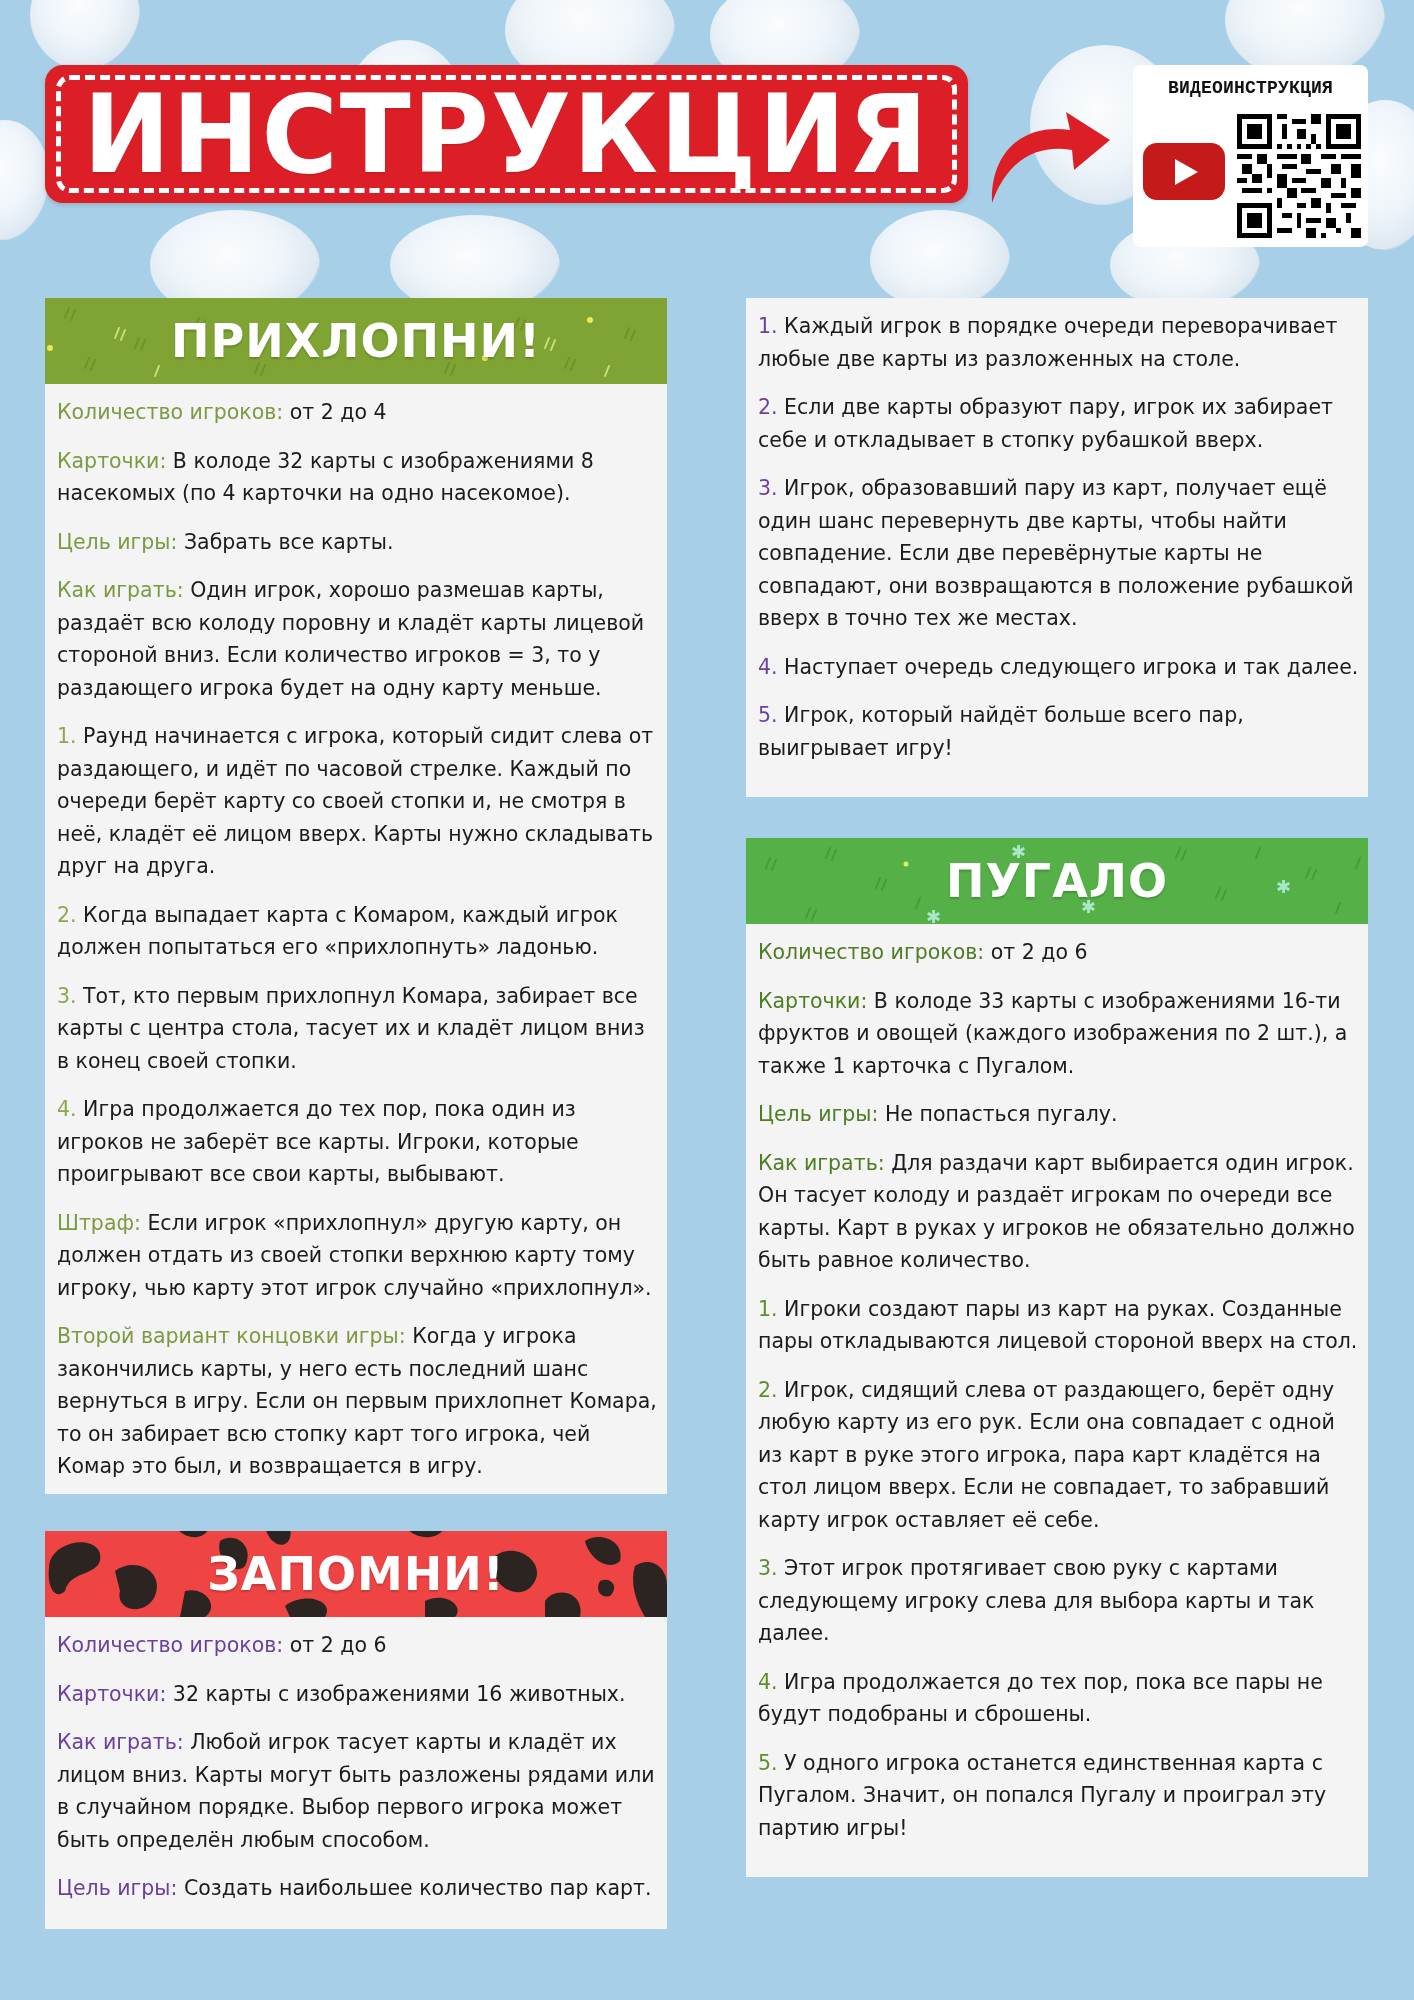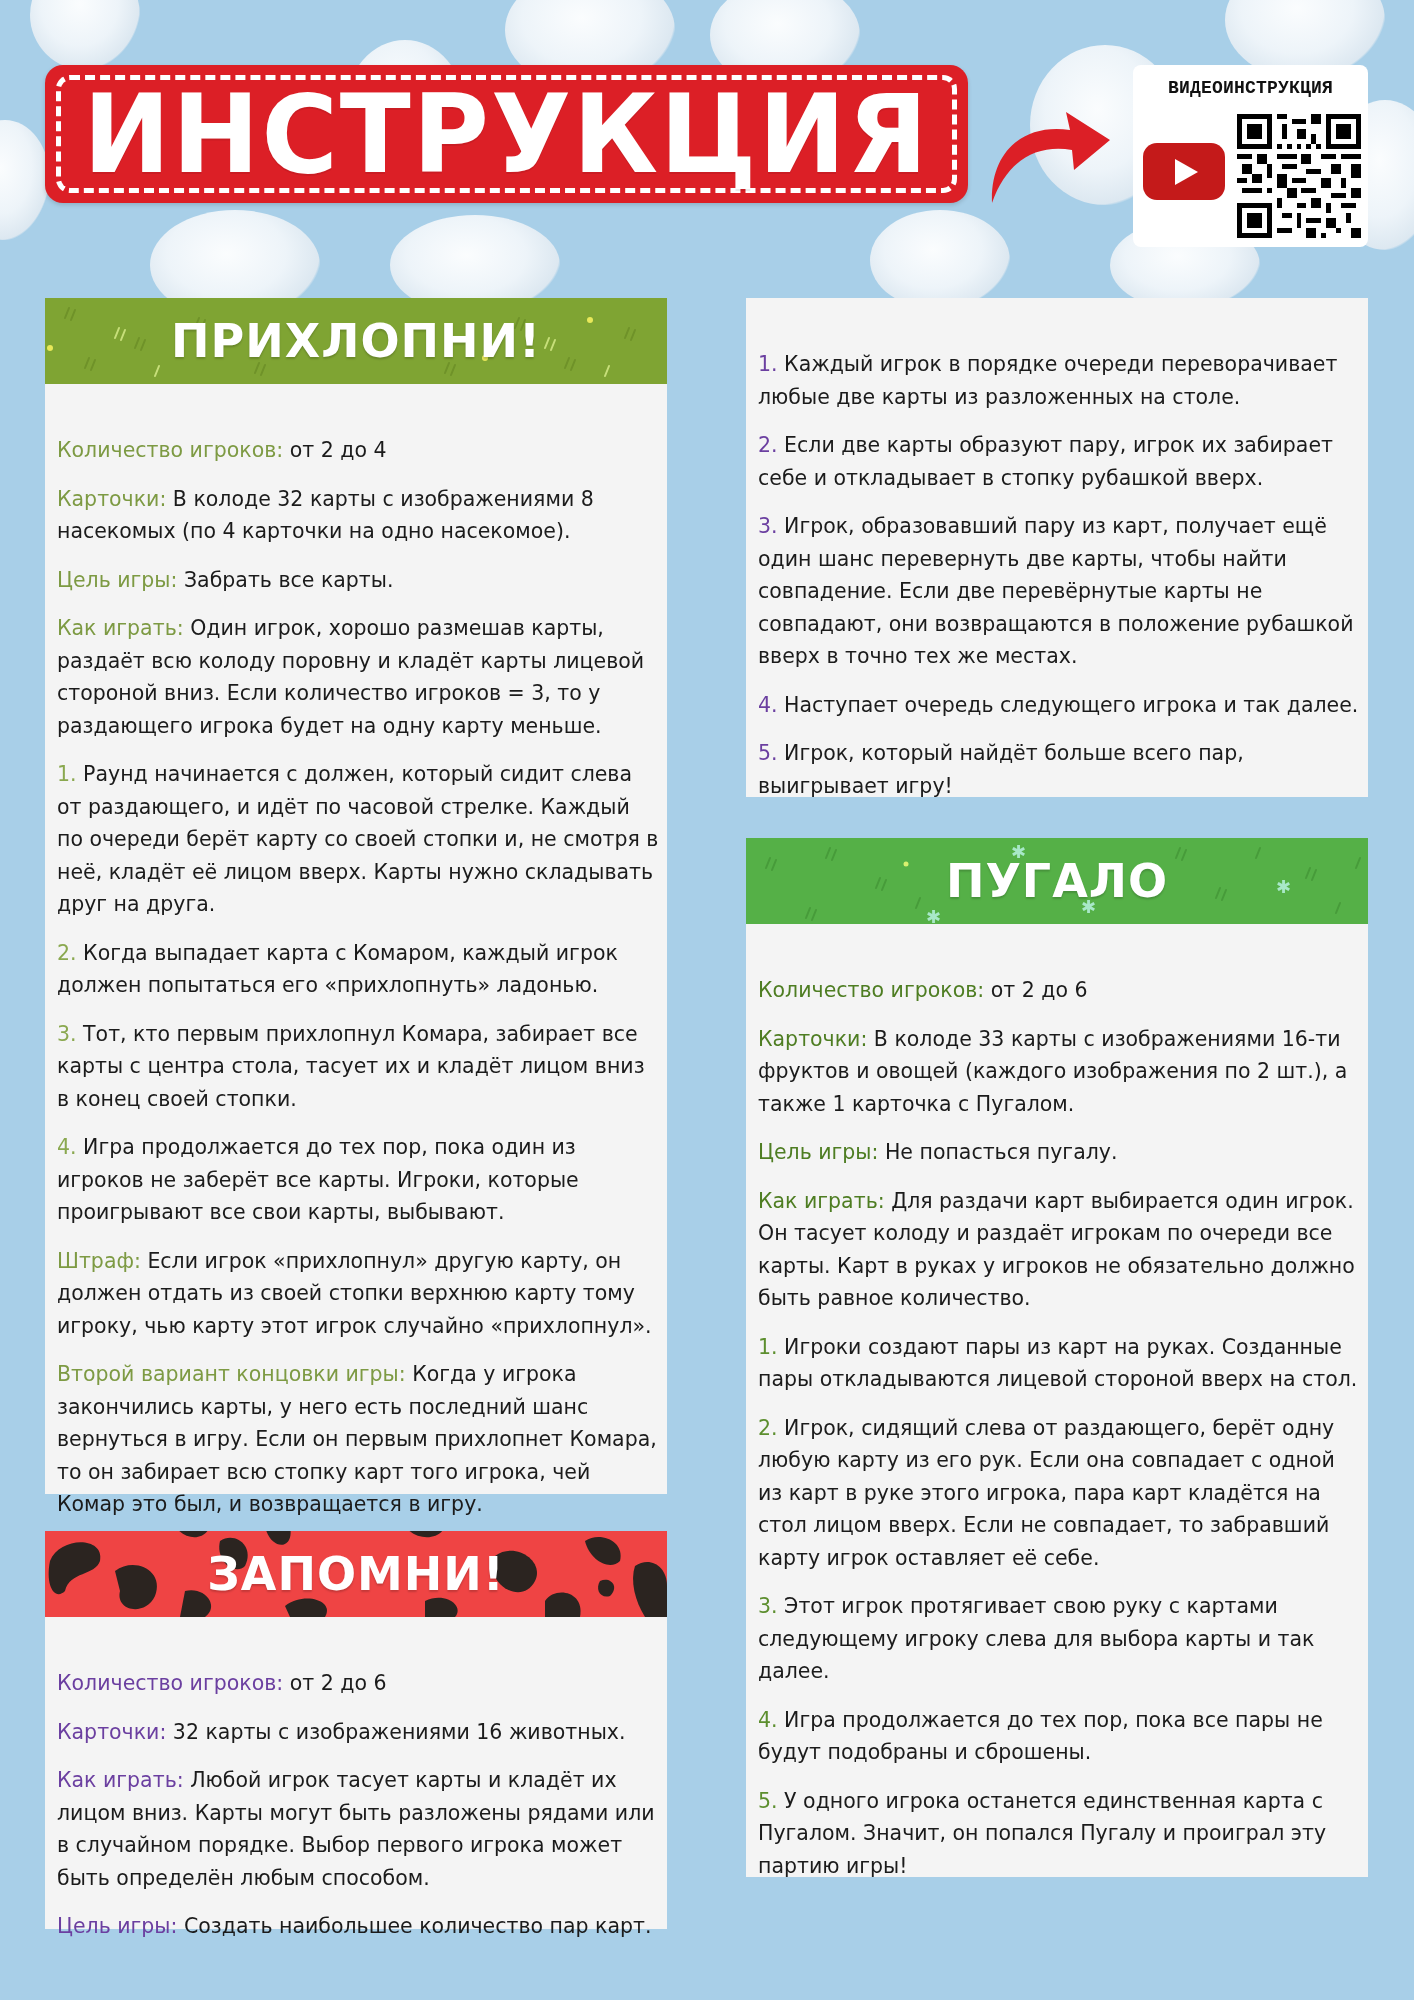--- a/index.html
+++ b/index.html
@@ -55,21 +55,21 @@
   .card-header {
     position: relative; height: 86px; overflow: hidden;
     display: flex; align-items: center; justify-content: center;
   }
   .card-header .hdr-text {
     position: relative; z-index: 2;
     color: #ffffff; font-weight: bold; font-size: 46px; letter-spacing: 1px;
     text-shadow: 0 2px 2px rgba(0,0,0,0.18);
   }
   .card-header svg.pattern { position: absolute; left: 0; top: 0; width: 100%; height: 100%; z-index: 1; }
-  .card-body { padding: 12px 5px 10px 12px; font-size: 20.5px; line-height: 32.5px; margin-top: 38px; }
+  .card-body { padding: 12px 5px 10px 12px; font-size: 20.5px; line-height: 32.5px; }
   .card-body p { margin-bottom: 16px; }
   .card-body p:last-child { margin-bottom: 0; }
   .lbl-olive { color: #7d9a43; }
   .lbl-purple { color: #6b3fa0; }
   .lbl-green { color: #4e7d22; }
   .num-olive { color: #8aa84f; }
   .num-purple { color: #6b3fa0; }
   .num-green { color: #5c8e2e; }
 </style>
 </head>
@@ -198,21 +198,21 @@
           <circle cx="545" cy="22" r="3"></circle>
         </g>
     </svg>
     <div class="hdr-text">ПРИХЛОПНИ!</div>
   </div>
   <div class="card-body">
     <p><span class="lbl-olive">Количество игроков:</span><span> от 2 до 4</span></p>
     <p><span class="lbl-olive">Карточки:</span><span> В колоде 32 карты с изображениями 8 насекомых (по 4 карточки на одно насекомое).</span></p>
     <p><span class="lbl-olive">Цель игры:</span><span> Забрать все карты.</span></p>
     <p><span class="lbl-olive">Как играть:</span><span> Один игрок, хорошо размешав карты, раздаёт всю колоду поровну и кладёт карты лицевой стороной вниз. Если количество игроков = 3, то у раздающего игрока будет на одну карту меньше.</span></p>
-    <p><span class="num-olive">1.</span><span> Раунд начинается с должен, который сидит слева от раздающего, и идёт по часовой стрелке. Каждый по очереди берёт карту со своей стопки и, не смотря в неё, кладёт её лицом вверх. Карты нужно складывать друг на друга.</span></p>
+    <p><span class="num-olive">1.</span><span> Раунд начинается с игрока, который сидит слева от раздающего, и идёт по часовой стрелке. Каждый по очереди берёт карту со своей стопки и, не смотря в неё, кладёт её лицом вверх. Карты нужно складывать друг на друга.</span></p>
     <p><span class="num-olive">2.</span><span> Когда выпадает карта с Комаром, каждый игрок должен попытаться его «прихлопнуть» ладонью.</span></p>
     <p><span class="num-olive">3.</span><span> Тот, кто первым прихлопнул Комара, забирает все карты с центра стола, тасует их и кладёт лицом вниз в конец своей стопки.</span></p>
     <p><span class="num-olive">4.</span><span> Игра продолжается до тех пор, пока один из игроков не заберёт все карты. Игроки, которые проигрывают все свои карты, выбывают.</span></p>
     <p><span class="lbl-olive">Штраф:</span><span> Если игрок «прихлопнул» другую карту, он должен отдать из своей стопки верхнюю карту тому игроку, чью карту этот игрок случайно «прихлопнул».</span></p>
     <p><span class="lbl-olive">Второй вариант концовки игры:</span><span> Когда у игрока закончились карты, у него есть последний шанс вернуться в игру. Если он первым прихлопнет Комара, то он забирает всю стопку карт того игрока, чей Комар это был, и возвращается в игру.</span></p>
   </div>
 </section>
 
 <section class="card" style="left:45px; top:1531px; width:622px; height:398px;">
   <div class="card-header" style="background:#ef4444;">

